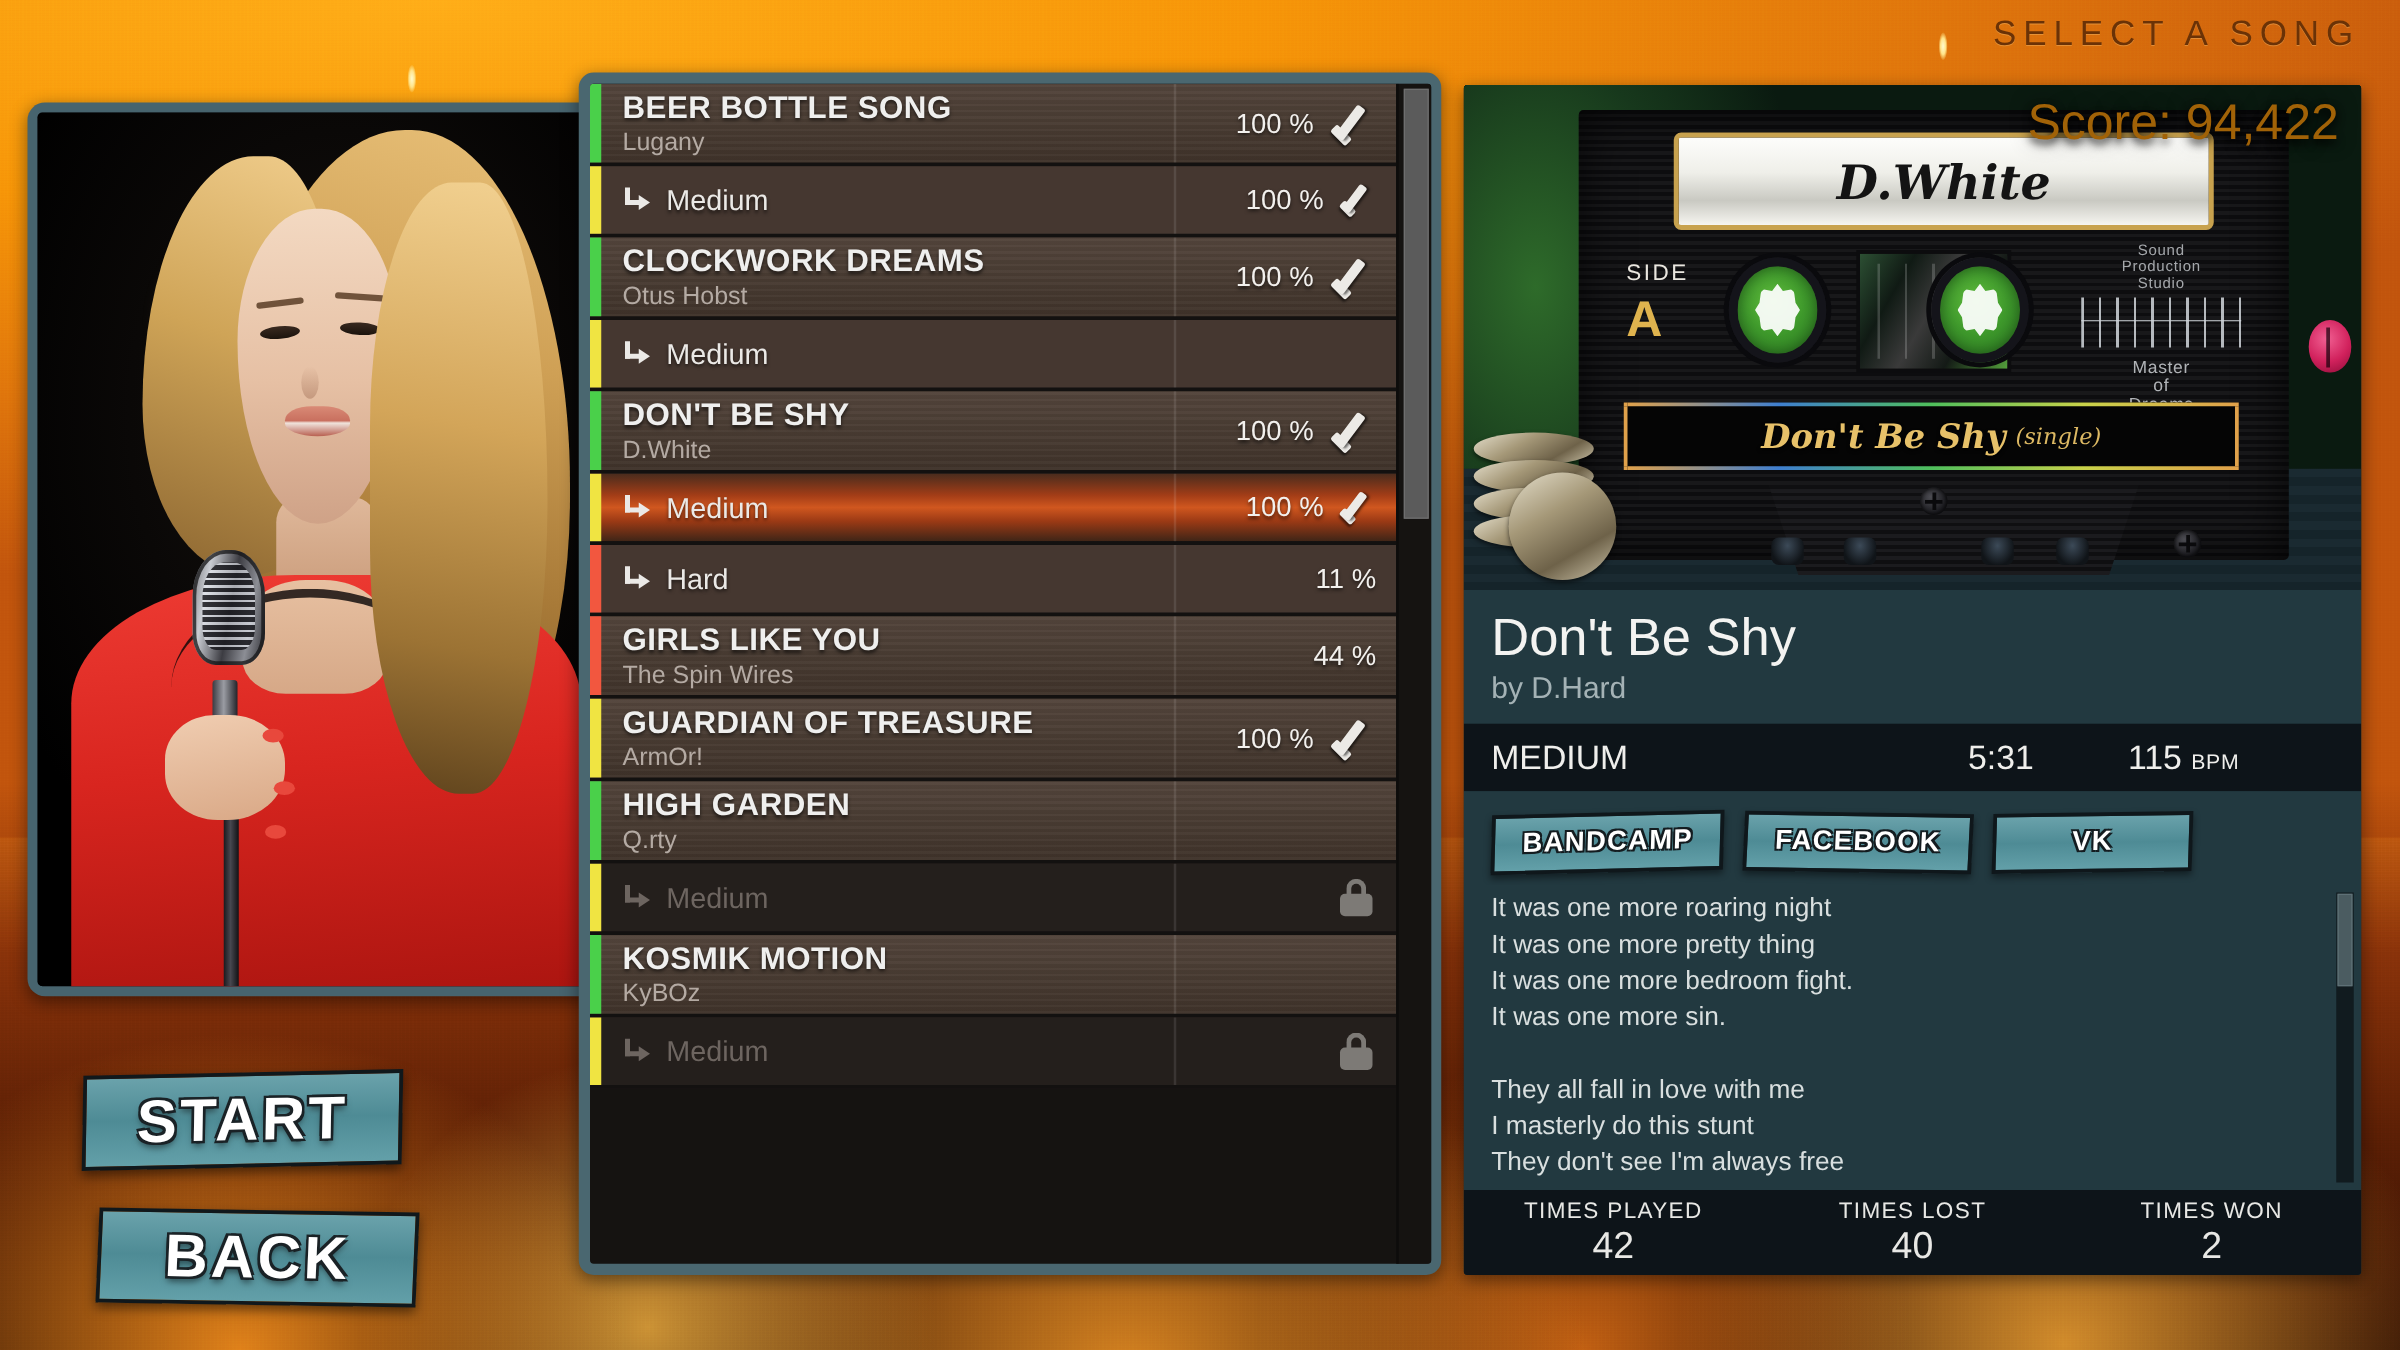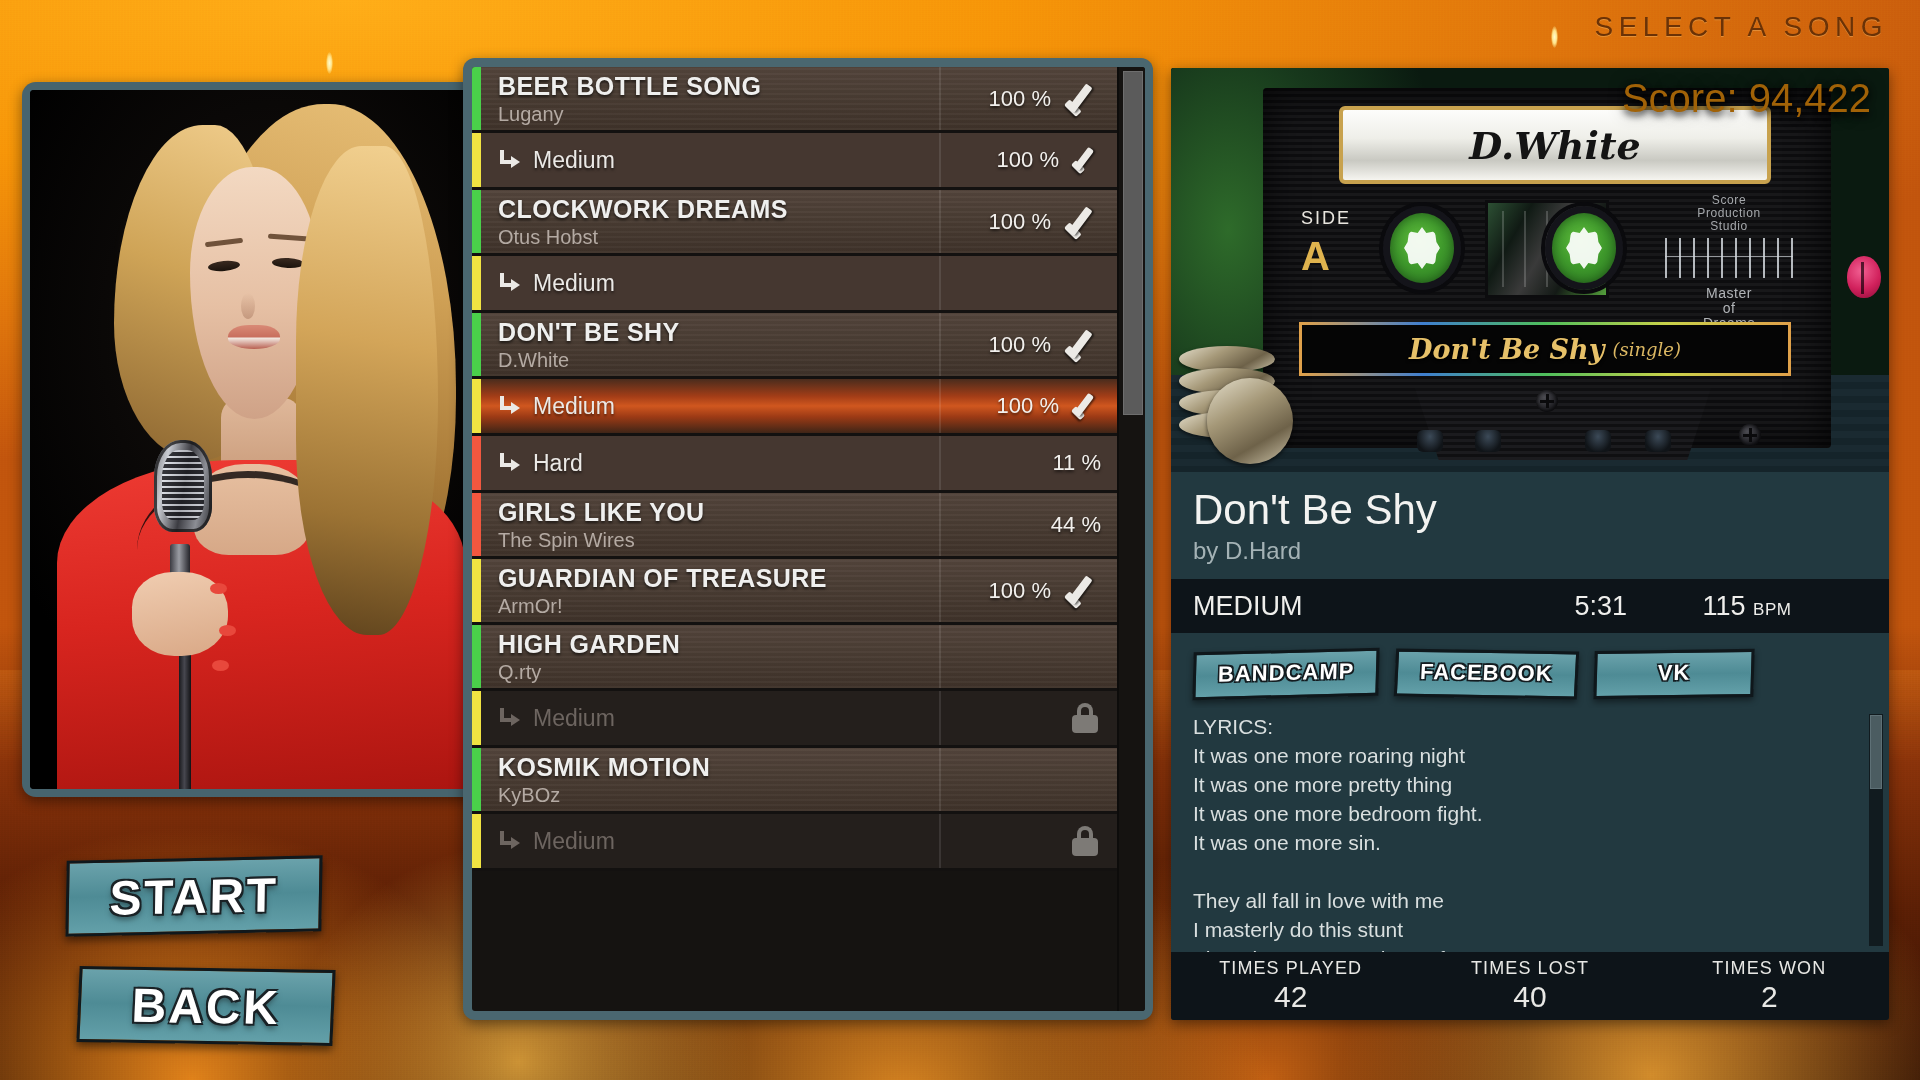--- a/index.html
+++ b/index.html
@@ -602,21 +602,21 @@
       <div class="cz-label">
         <span>D.White</span>
       </div>
       <div class="cz-side">SIDE</div>
       <div class="cz-sideA">A</div>
       <div class="cz-reel l"></div>
       <div class="cz-window">
           <div class="tape"></div>
         </div>
       <div class="cz-reel r"></div>
-      <div class="cz-brand" style="white-space:pre-line">Score
+      <div class="cz-brand" style="white-space:pre-line">Sound
 Production
 Studio</div>
       <div class="cz-eq"></div>
       <div class="cz-brand2" style="white-space:pre-line">Master
 of
 Dreams</div>
       <div class="cz-title-strip">
         <span class="t1">Don't Be Shy</span>
         <span class="t2">(single)</span>
       </div>
@@ -660,21 +660,20 @@
     <div class="link-btn" id="link-facebook">
       <span>FACEBOOK</span>
     </div>
     <div class="link-btn" id="link-vk">
       <span>VK</span>
     </div>
   </div>
 
   <div id="lyrics-wrap">
     <div id="lyrics-box">
-      <p>LYRICS:</p>
       <p>It was one more roaring night
 It was one more pretty thing
 It was one more bedroom fight.
 It was one more sin.
 
 They all fall in love with me
 I masterly do this stunt
 They don't see I'm always free</p>
     </div>
     <div id="lyrics-scrollbar">

